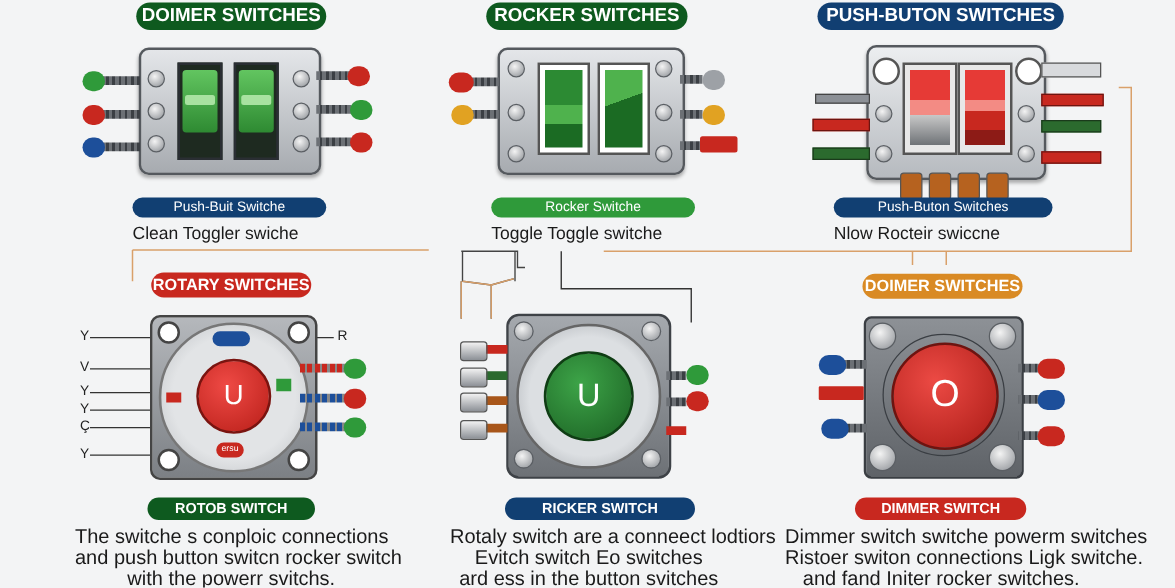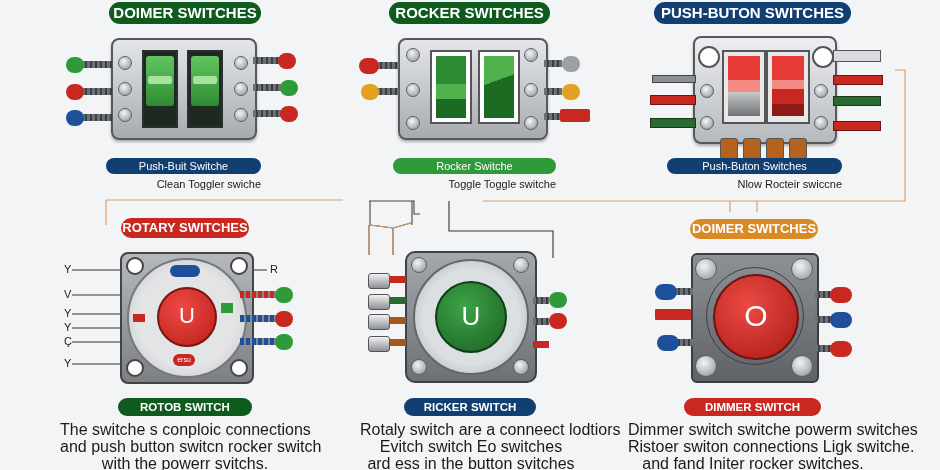--- a/index.html
+++ b/index.html
@@ -1,21 +1,21 @@
 <!DOCTYPE html>
 <html><head>
 <meta charset="utf-8">
 <style>
   html,body{margin:0;padding:0;}
   body{width:940px;height:470px;background:#f3f4f5;position:relative;overflow:hidden;font-family:"Liberation Sans",sans-serif;}
   .pill{position:absolute;border-radius:14px;color:#fff;font-weight:bold;text-align:center;font-family:"Liberation Sans",sans-serif;white-space:nowrap;}
   .title-pill{height:22px;line-height:22px;font-size:15px;}
   .sub-pill{height:16px;line-height:16px;font-size:11px;font-weight:normal;border-radius:9px;}
   .bot-pill{height:18px;line-height:18px;font-size:11.5px;border-radius:10px;}
-  .caption{position:absolute;font-size:11px;color:#1a1a1a;text-align:right;white-space:nowrap;}
+  .caption{position:absolute;font-size:14px;color:#1a1a1a;text-align:left;white-space:nowrap;}
   .desc{position:absolute;font-size:16px;color:#1a1a1a;text-align:center;line-height:17px;white-space:nowrap;}
   .plate{position:absolute;border-radius:8px;background:linear-gradient(180deg,#e4e6e9,#a7abb0);border:2px solid #55595e;box-shadow:0 2px 3px rgba(0,0,0,.3);}
   .screw{position:absolute;width:12px;height:12px;border-radius:50%;background:radial-gradient(circle at 40% 35%,#f4f4f4,#8b8f94);border:1px solid #5b5f64;}
   .rocker{position:absolute;border:2px solid #2a2e33;background:#1e2a20;}
   .wire{position:absolute;height:7px;background:repeating-linear-gradient(90deg,#6c7075 0 3px,#3b3f44 3px 5px);}
   .cap{position:absolute;width:18px;height:16px;border-radius:9px;}
   .label-y{position:absolute;font-size:11px;color:#222;}
   svg{position:absolute;}
 </style>
 </head>
@@ -179,21 +179,21 @@
   <div class="cap" style="left:368px;top:294px;width:20px;height:14px;border-radius:3px;background:linear-gradient(180deg,#f2f2f2,#8c9096);border:1px solid #555;"></div>
   <div class="cap" style="left:368px;top:314px;width:20px;height:14px;border-radius:3px;background:linear-gradient(180deg,#f2f2f2,#8c9096);border:1px solid #555;"></div>
   <div class="cap" style="left:368px;top:336px;width:20px;height:14px;border-radius:3px;background:linear-gradient(180deg,#f2f2f2,#8c9096);border:1px solid #555;"></div>
   <div class="wire" style="left:533px;top:297px;width:16px;"></div>
   <div class="wire" style="left:533px;top:318px;width:16px;"></div>
   <div class="wire" style="left:533px;top:341px;width:16px;background:#c8281f;"></div>
   <div class="cap" style="left:549px;top:292px;background:#2f9a3a;"></div>
   <div class="cap" style="left:549px;top:313px;background:#c8281f;"></div>
 </div>
 
-<div class="pill bot-pill" style="left:404px;top:398px;width:132px;background:#113f72;">RICKER SWITCH</div>
+<div class="pill bot-pill" style="left:404px;top:398px;width:152px;background:#113f72;">RICKER SWITCH</div>
 <div class="desc" style="left:360px;top:421px;width:222px;">Rotaly switch are a conneect lodtiors</div>
 <div class="desc" style="left:360px;top:438px;width:222px;">Evitch switch Eo switches</div>
 <div class="desc" style="left:360px;top:455px;width:222px;">ard ess in the button svitches</div>
 
 <div class="pill title-pill" style="left:690px;top:219px;width:128px;height:20px;line-height:20px;font-size:13px;background:#d98a24;">DOIMER SWITCHES</div>
 
 <div>
   <div style="position:absolute;left:691px;top:253px;width:124px;height:126px;border-radius:6px;background:linear-gradient(180deg,#8d9196,#5f6368);border:2px solid #3a3e43;"></div>
   <div class="screw" style="left:695px;top:258px;width:20px;height:20px;"></div>
   <div class="screw" style="left:791px;top:258px;width:20px;height:20px;"></div>

